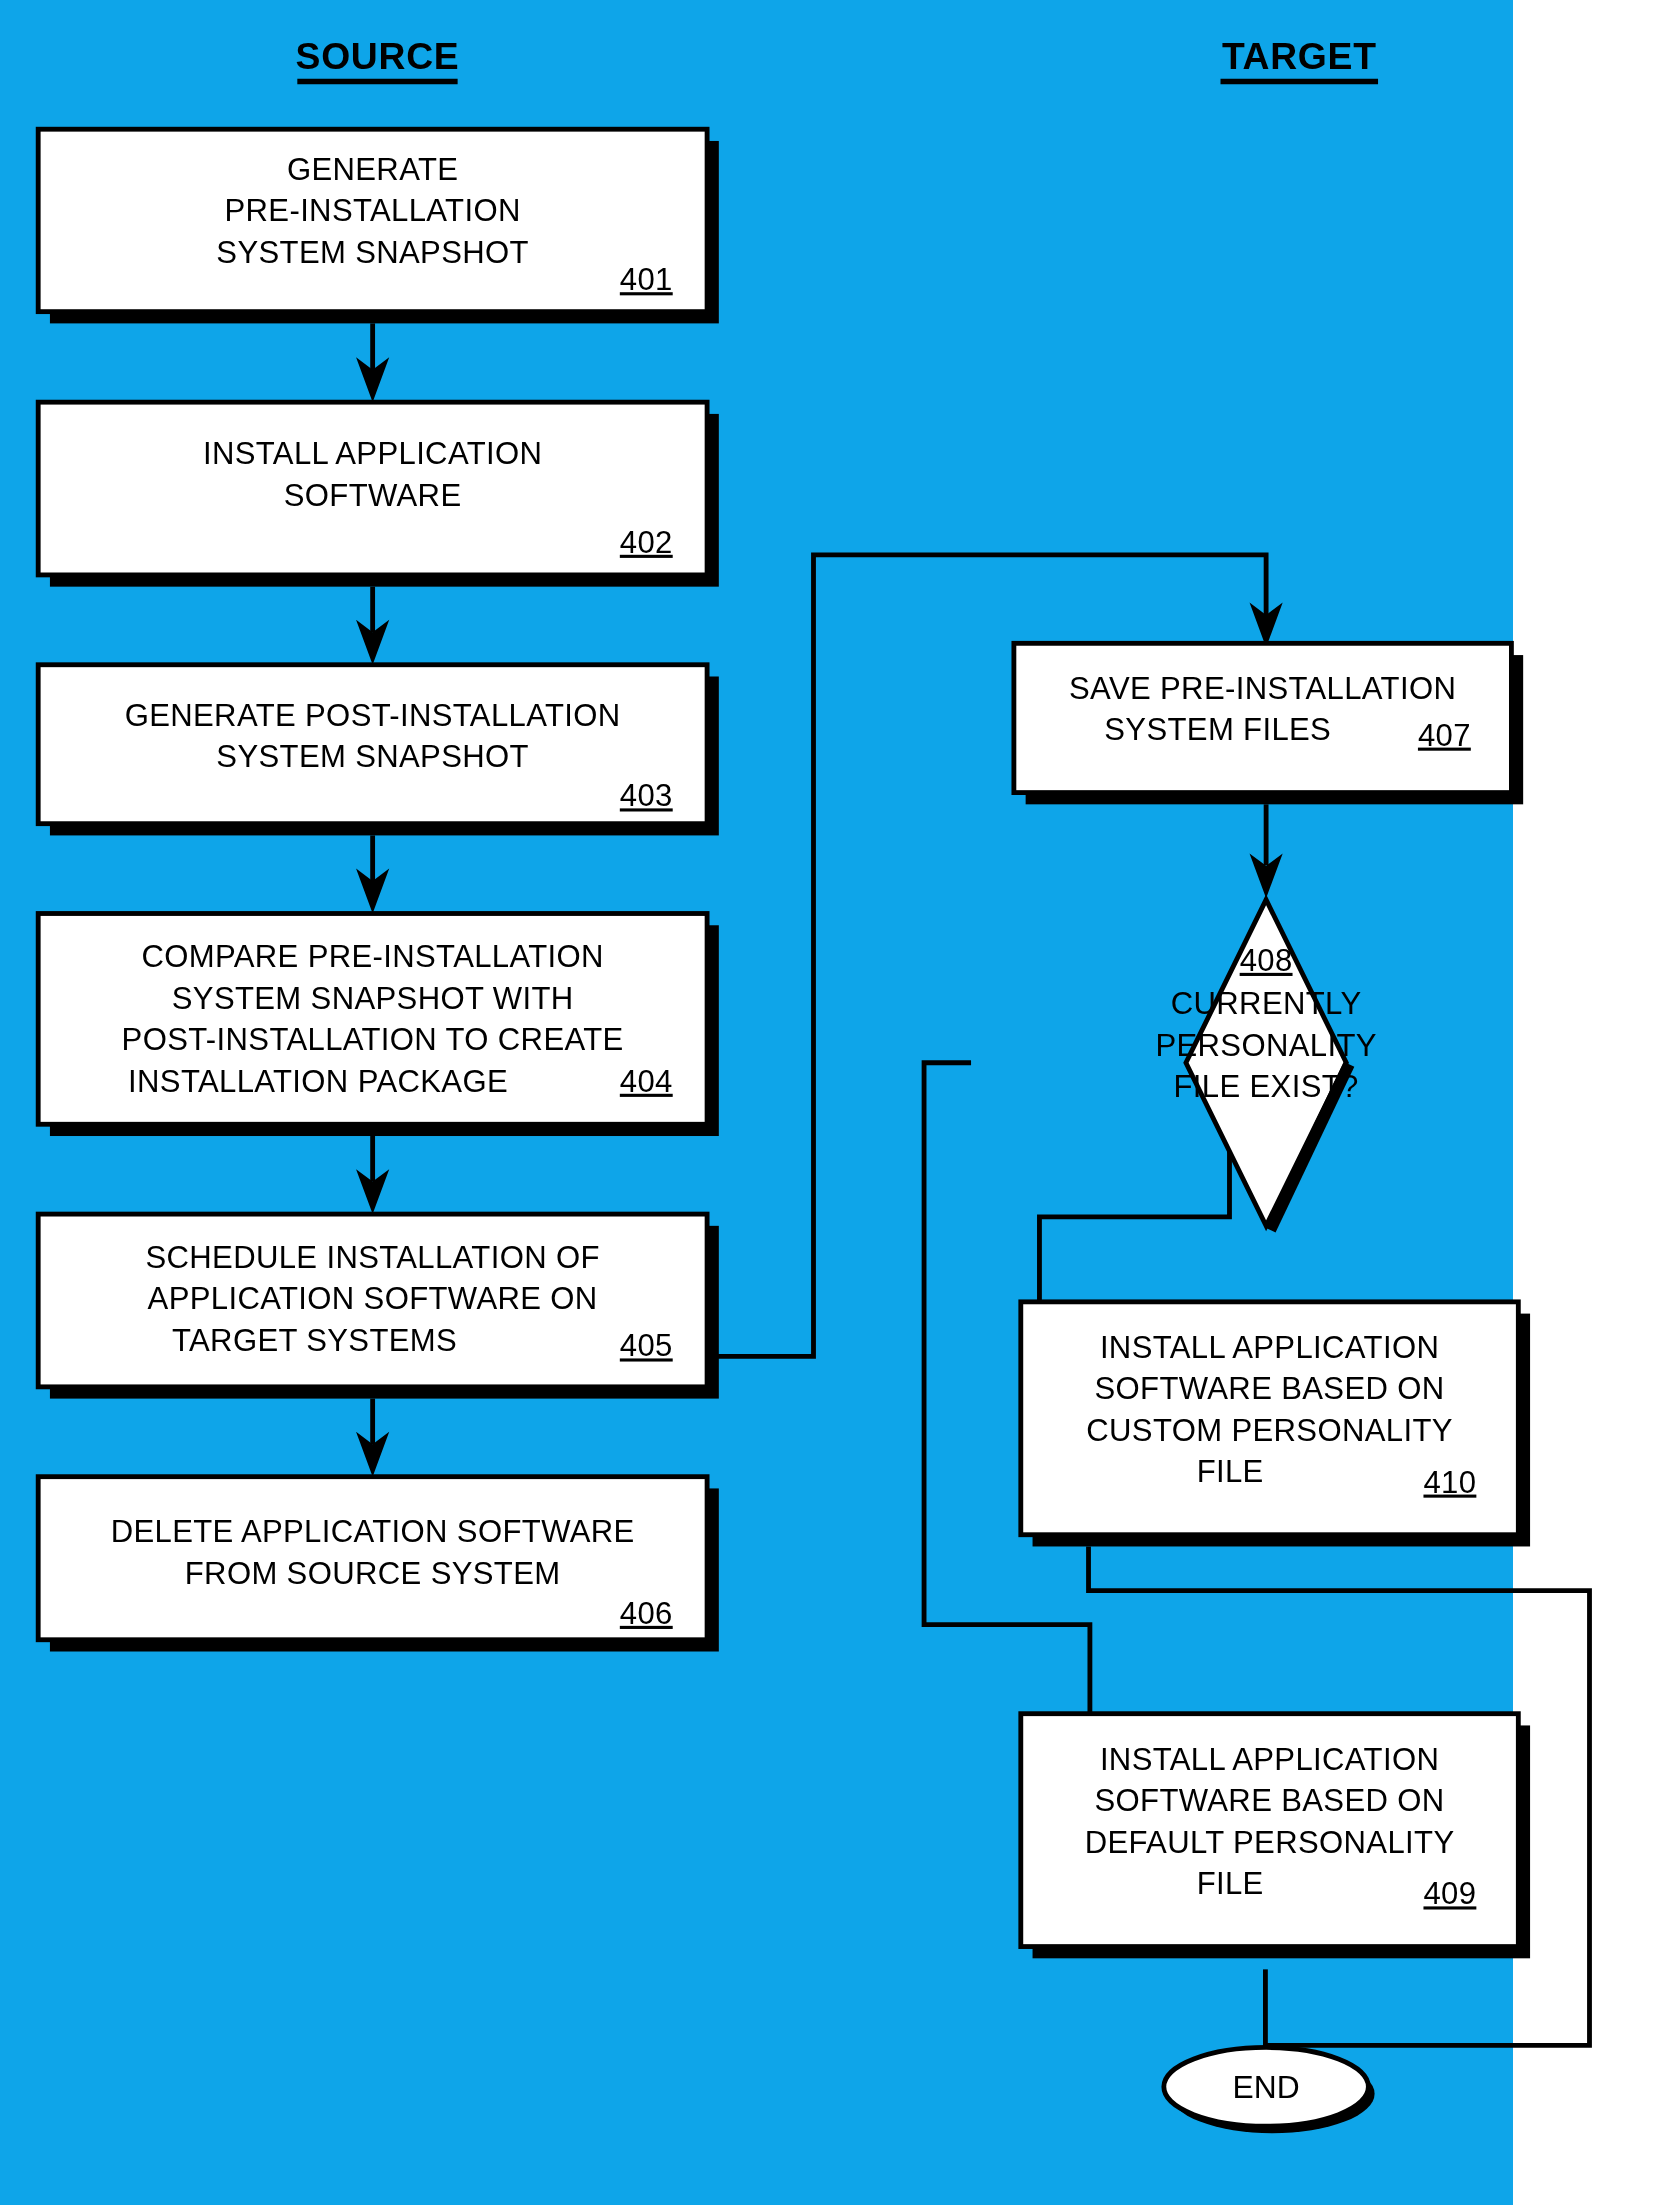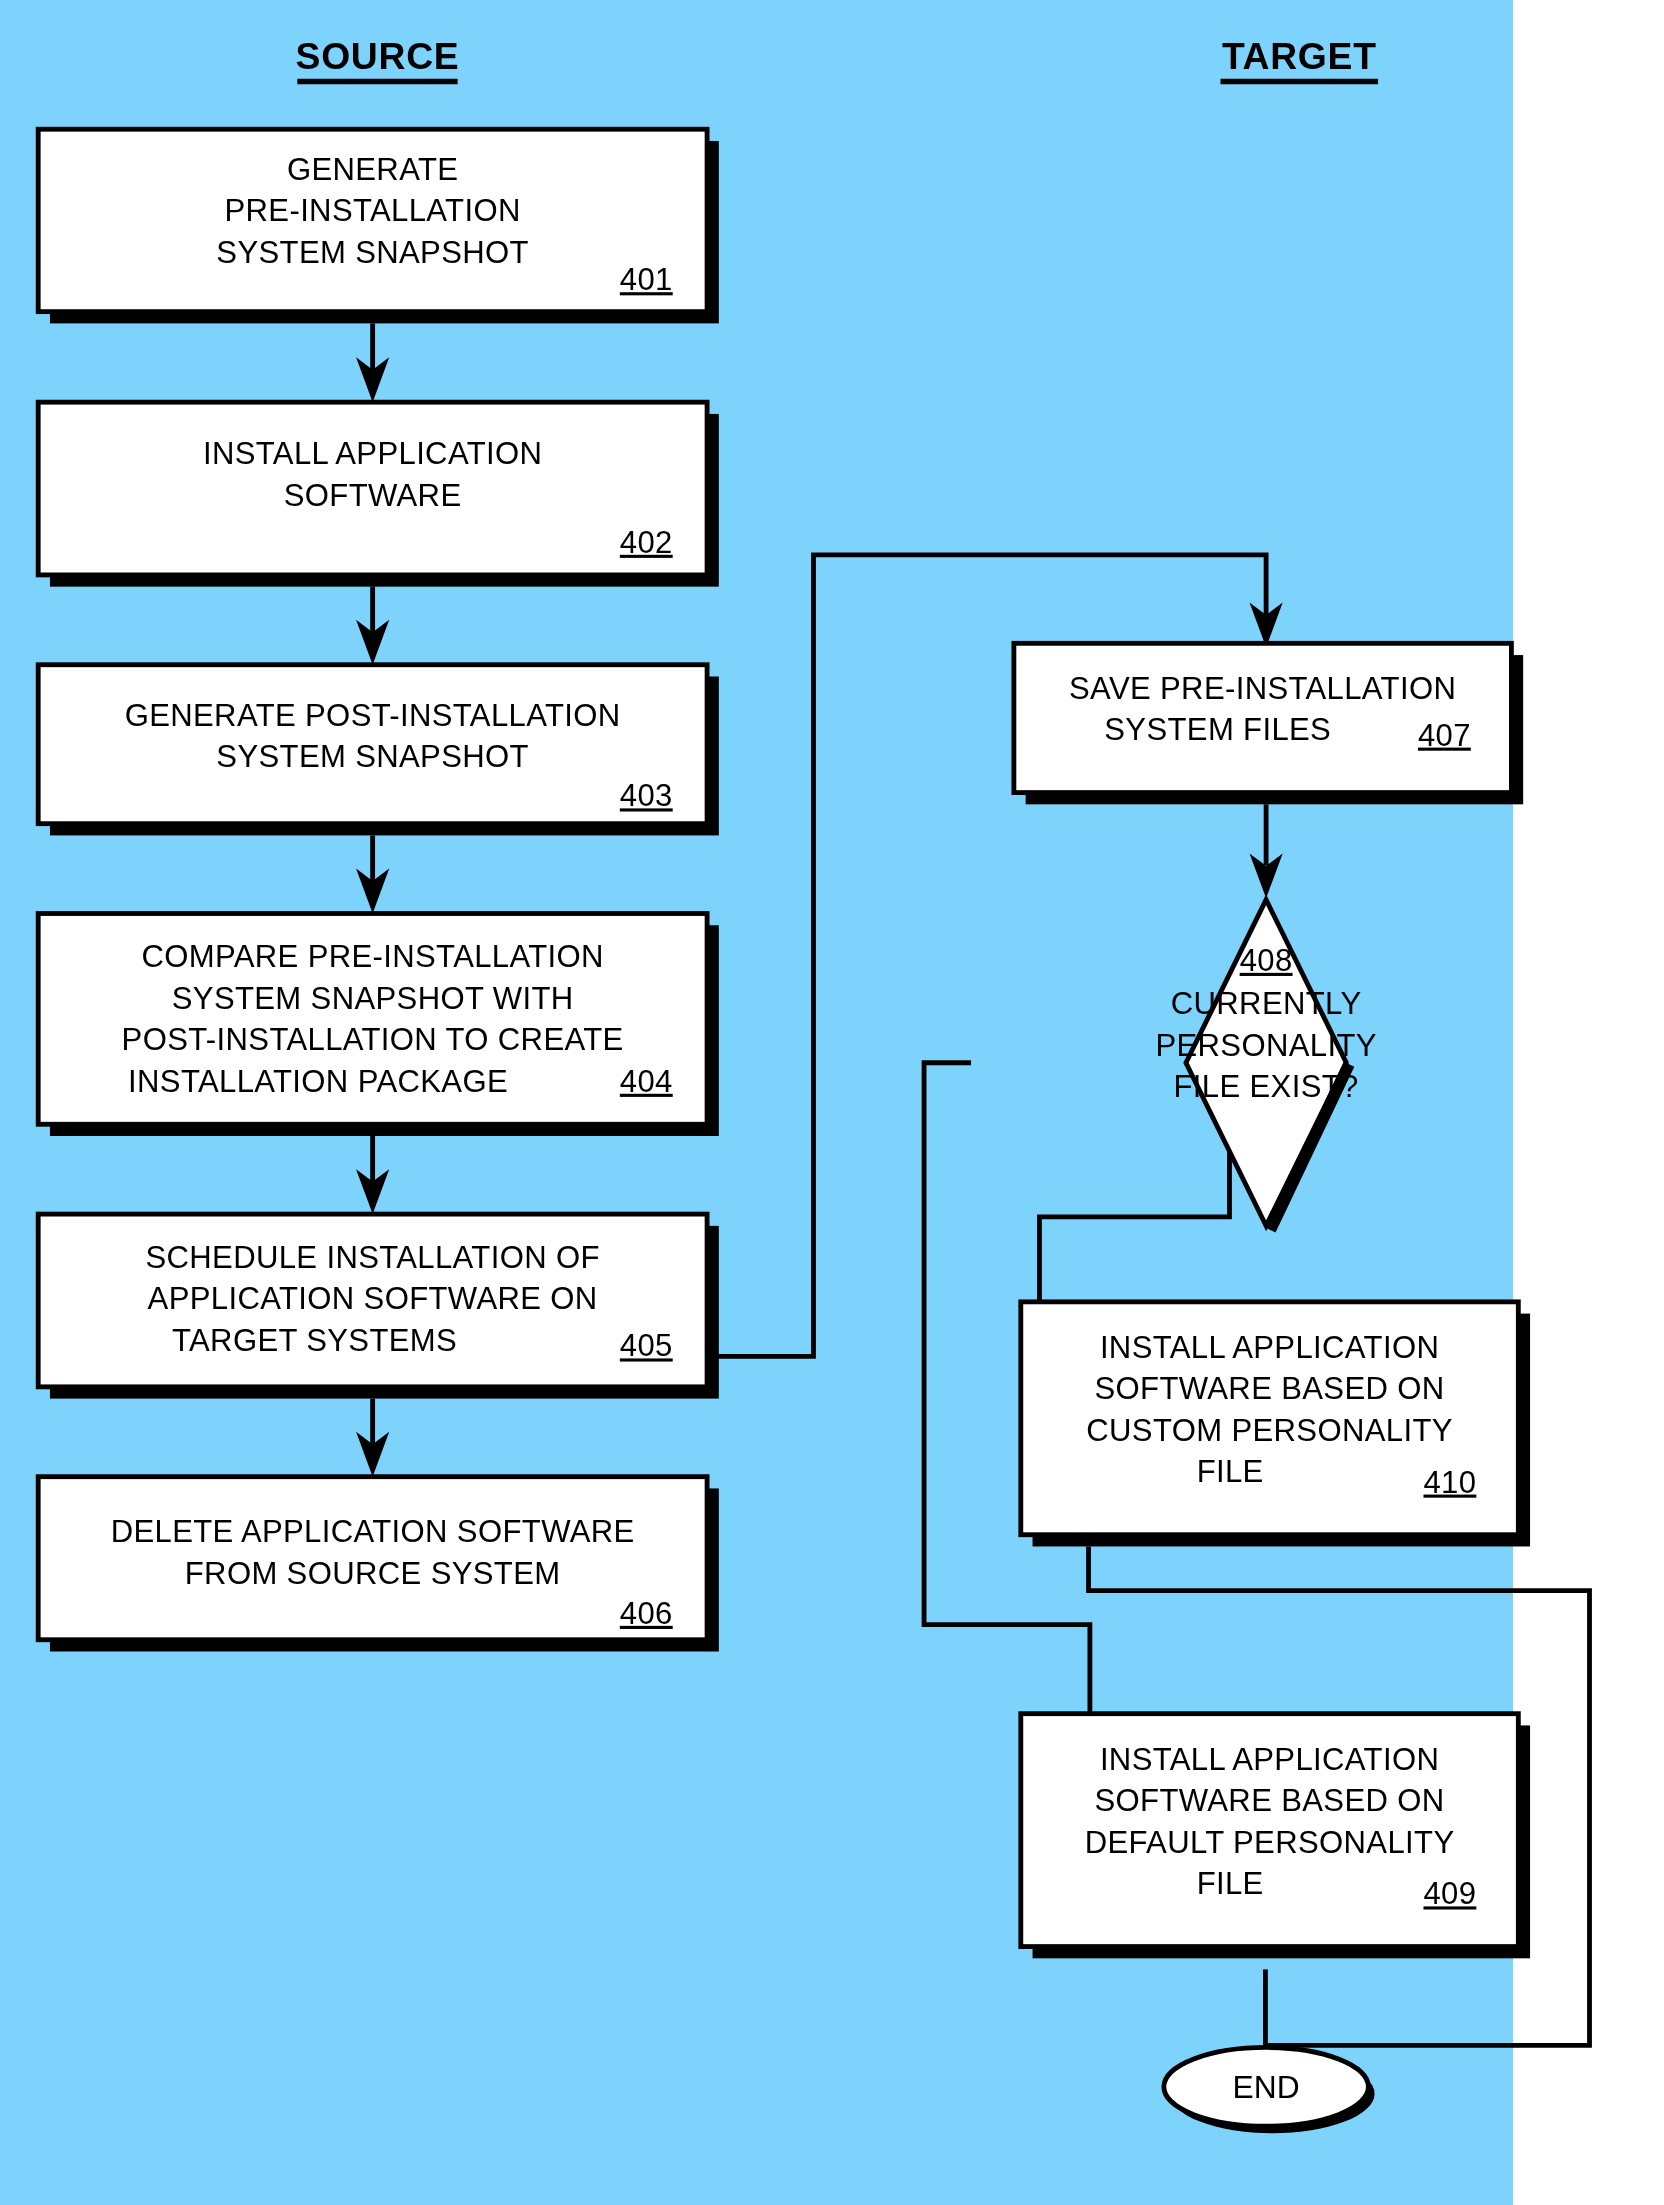--- a/index.html
+++ b/index.html
@@ -11,21 +11,21 @@
   body {
     width: 1665px;
     height: 2205px;
     overflow: hidden;
     font-family: "Liberation Sans", sans-serif;
   }
   #figure-root {
     position: relative;
     width: 1513px;
     height: 2205px;
-    background: #7dd3fc;
+    background: #0ea5e9;
   }
   svg#flow-svg {
     position: absolute;
     top: 0;
     left: 0;
     width: 1665px;
     height: 2205px;
     display: block;
   }
   .col-header {

